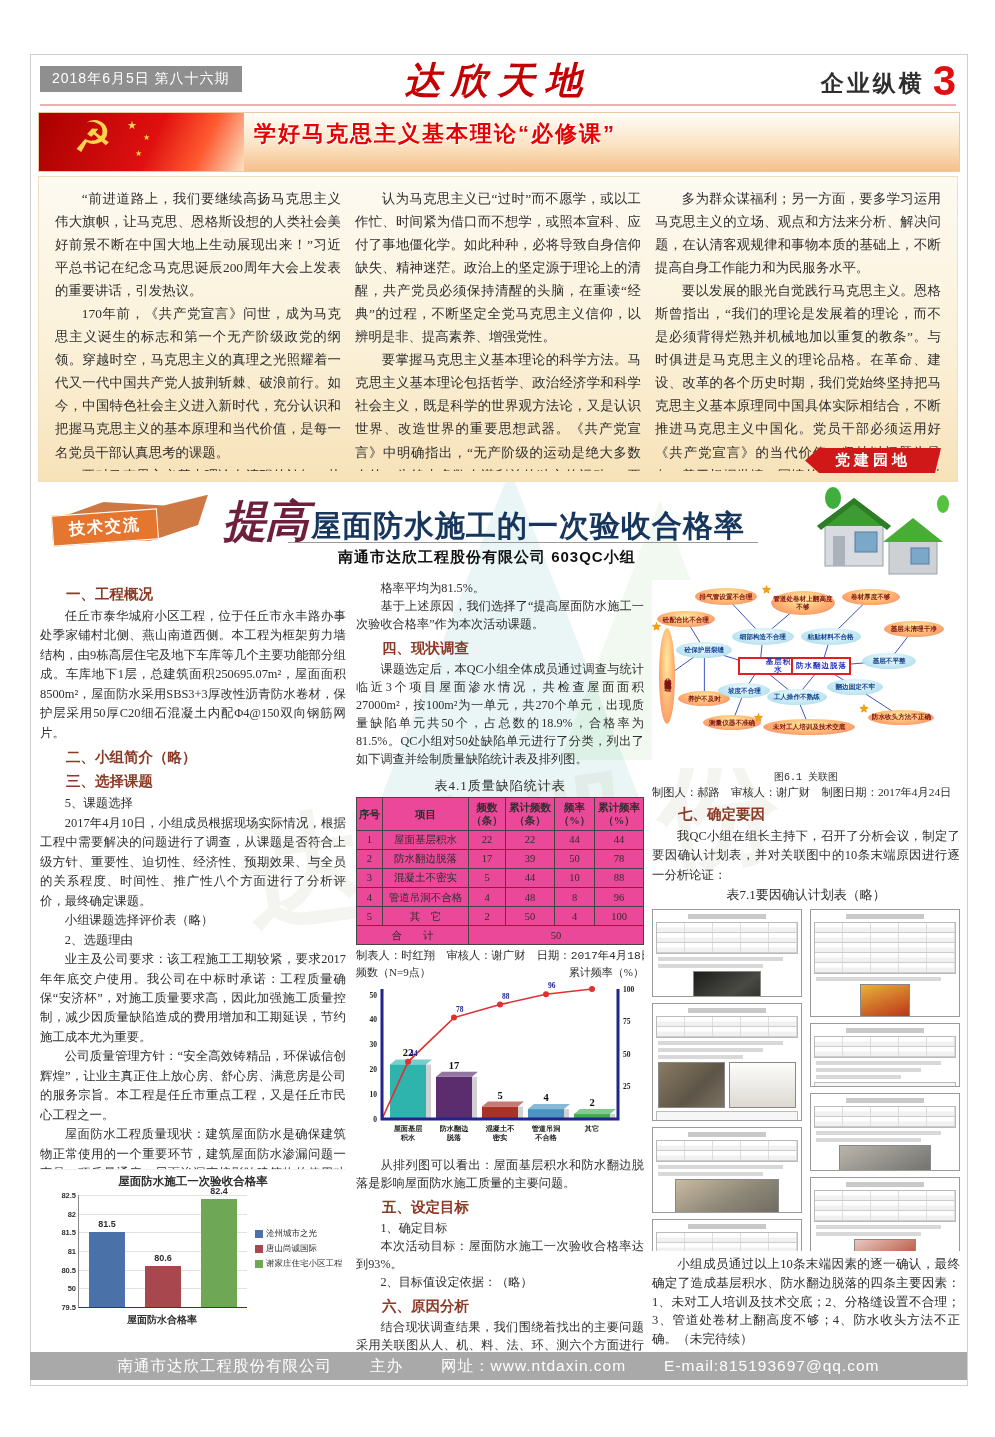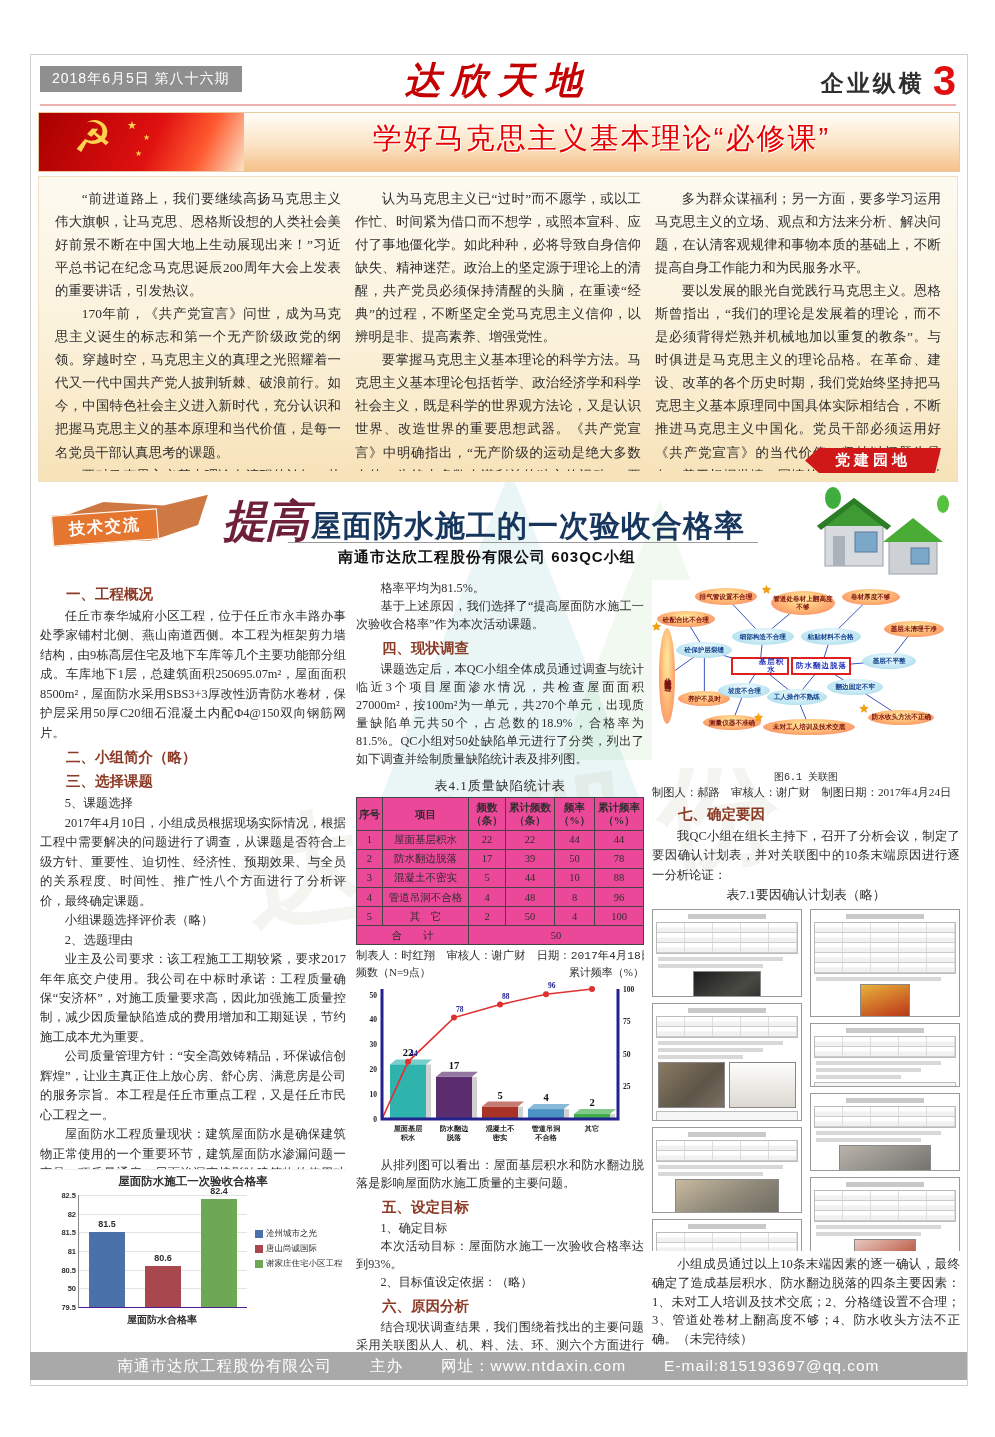--- a/index.html
+++ b/index.html
@@ -19,22 +19,22 @@
   .mast-right{position:absolute;right:0;top:0;display:flex;align-items:flex-start;gap:8px;}
   .section-name{font-size:23px;font-weight:bold;letter-spacing:3px;margin-top:8px;font-family:"Liberation Sans",sans-serif;}
   .page-num{font-size:42px;font-weight:bold;color:#e01010;line-height:1;font-family:"Liberation Sans",sans-serif;}
   
   .banner{position:absolute;left:38px;top:112px;width:920px;height:58px;z-index:2;
           background:linear-gradient(#fffdf8 0%,#fbe3c4 55%,#f5c08a 100%);border:1px solid #eac9a0;overflow:hidden;}
   .emblem{position:absolute;left:0;top:0;width:205px;height:100%;
           background:linear-gradient(115deg,#a80000 0%,#e01010 55%,#ff5a30 78%,#fbe3c4 100%);}
   .emblem .sickle{position:absolute;left:34px;top:-2px;font-size:44px;color:#ffd34d;}
   .emblem .star{position:absolute;color:#ffd34d;font-size:11px;}
-  .banner-headline{position:absolute;left:215px;right:10px;top:6px;text-align:center;color:#e60000;
-          font-size:29px;font-weight:400;letter-spacing:2px;font-family:"Liberation Sans",sans-serif;
+  .banner-headline{position:absolute;left:215px;right:10px;top:6px;text-align:left;color:#e60000;
+          font-size:22px;font-weight:700;letter-spacing:2px;font-family:"Liberation Sans",sans-serif;
           text-shadow:1px 1px 0 #fff,-1px -1px 0 #fff;white-space:nowrap;}
   
   .party{position:absolute;left:38px;top:176px;width:920px;height:306px;z-index:2;
          background:linear-gradient(#fdfaf1 0%,#fbf1d9 55%,#f7e2b8 100%);border:1px solid #eee0c0;
          padding:10px 16px;box-sizing:border-box;display:flex;gap:14px;}
   .party .pcol{flex:1;overflow:hidden;font-size:13.4px;line-height:1.72;text-align:justify;}
   .party .pcol p{margin:0;text-indent:2em;}
   .party-tag{position:absolute;right:16px;bottom:8px;background:#d01818;color:#fff;font-weight:bold;
           font-size:15px;font-family:"Liberation Sans",sans-serif;padding:3px 30px;letter-spacing:4px;
           clip-path:polygon(0 50%,14px 0,100% 0,calc(100% - 6px) 100%,14px 100%);}
@@ -425,21 +425,21 @@
         <div class="node o" style="left: 51.08px; top: 135.38px; width: 58px; height: 15px;">测量仪器不准确</div>
         <div class="node o" style="left: 111.08px; top: 138.64px; width: 92px; height: 16px;">未对工人培训及技术交底<span class="nstar" style="left: -9px; top: -7px;">★</span></div>
         <div class="node o" style="left: 216.48px; top: 129.74px; width: 66px; height: 15px;">防水收头方法不正确<span class="nstar" style="left: -9px; top: -7px;">★</span></div>
         <div class="node b" style="left: 79.88px; top: 47.9px; width: 62px; height: 17px;">细部构造不合理</div>
         <div class="node b" style="left: 24.36px; top: 61.56px; width: 56px; height: 16px;">砼保护层裂缝</div>
         <div class="node b" style="left: 148.64px; top: 47.9px; width: 60px; height: 17px;">粘贴材料不合格</div>
         <div class="node b" style="left: 210.16px; top: 72.84px; width: 54px; height: 16px;">基层不平整</div>
         <div class="node b" style="left: 66.4px; top: 103.42px; width: 52px; height: 15px;">坡度不合理</div>
         <div class="node b" style="left: 114.76px; top: 108.56px; width: 60px; height: 16px;">工人操作不熟练</div>
         <div class="node b" style="left: 175.28px; top: 99.16px; width: 56px; height: 16px;">翻边固定不牢</div>
-        <div class="node r" style="left: 79px; top: 77.48px; width: 58px; height: 18px; padding-left: 24px;">基层积水</div>
+        <div class="node r" style="left: 86px; top: 77.48px; width: 58px; height: 18px; padding-left: 24px;">基层积水</div>
         <div class="node r" style="left: 139.4px; top: 77.48px; width: 60px; height: 18px;">防水翻边脱落</div>
       </div>
     <div class="dg-cap">图6.1 关联图</div>
     <div class="dg-credit">制图人：郝路　审核人：谢广财　制图日期：2017年4月24日</div>
     <div id="right-blocks">
         <div class="sec-h">七、确定要因</div>
         <p class="para">我QC小组在组长主持下，召开了分析会议，制定了要因确认计划表，并对关联图中的10条末端原因进行逐一分析论证：</p>
         <p class="para center">表7.1要因确认计划表（略）</p>
       </div>
     <div class="cards">

